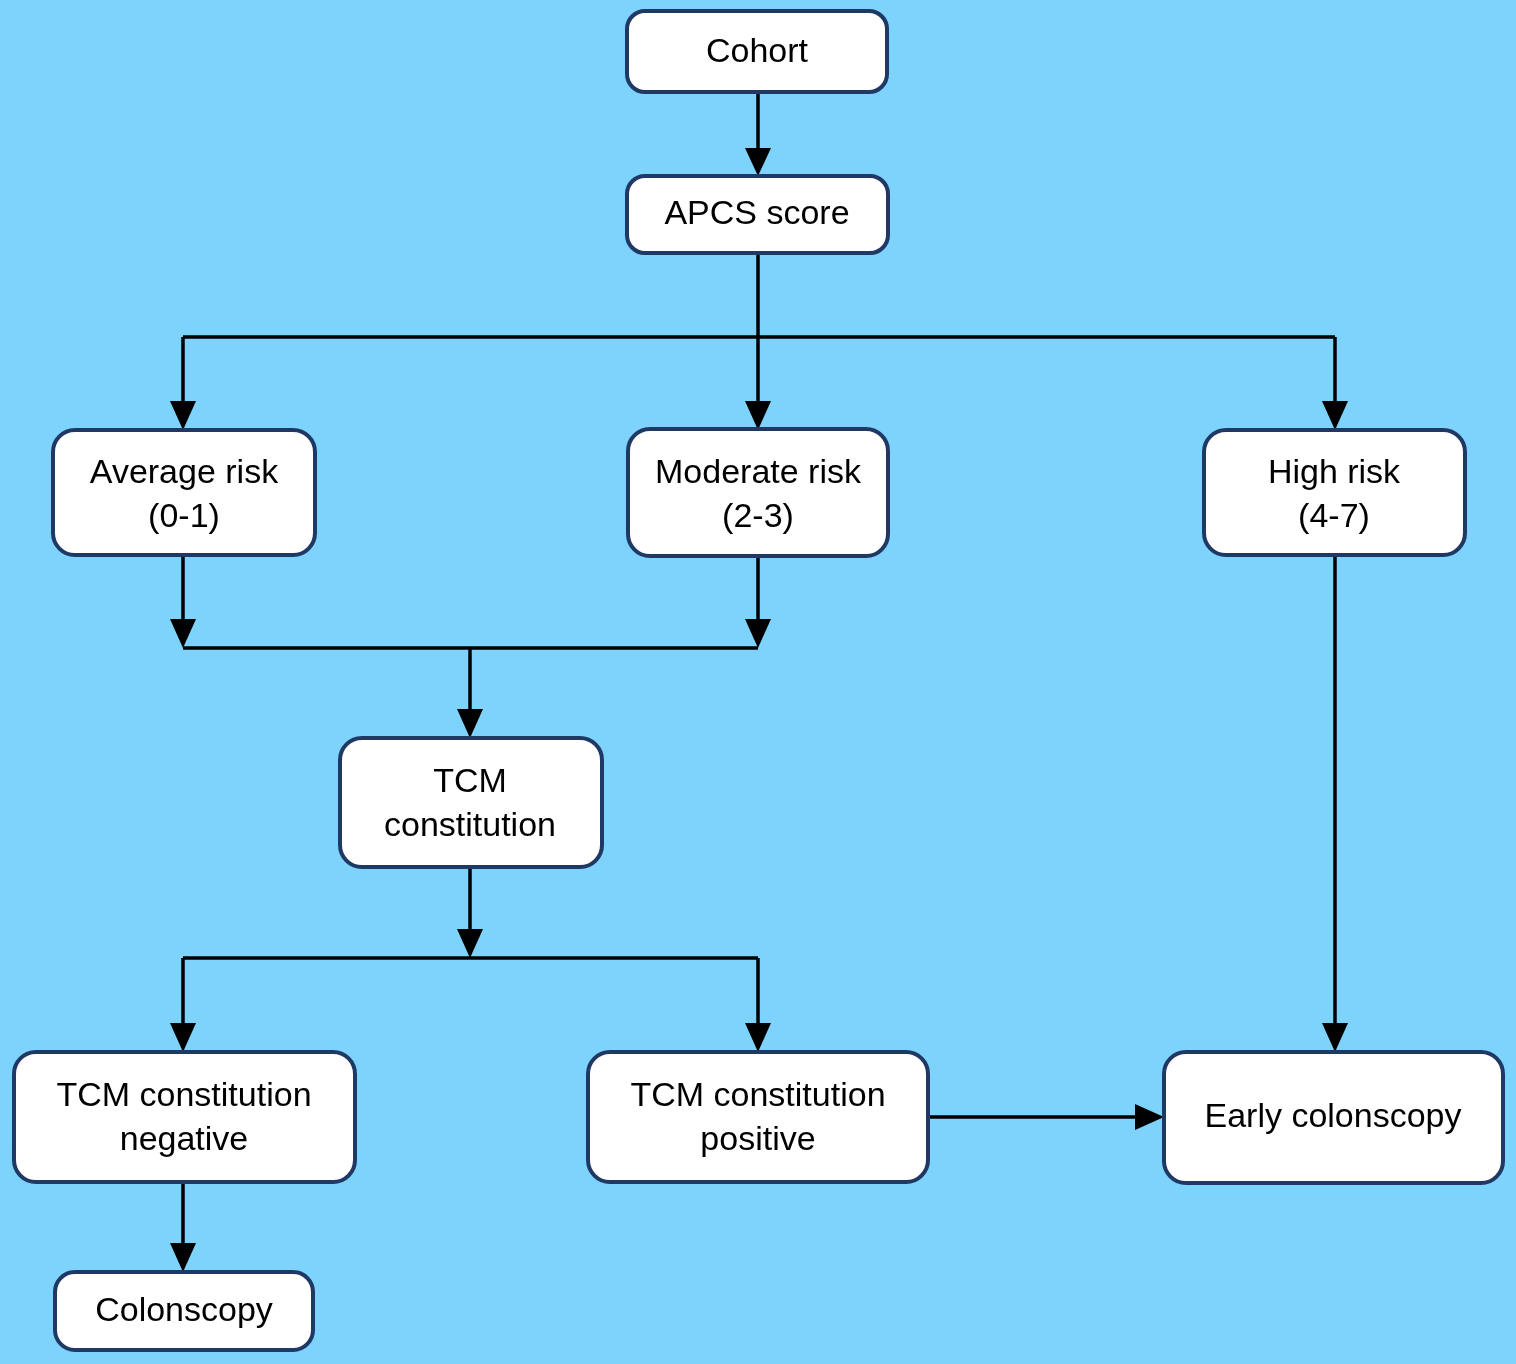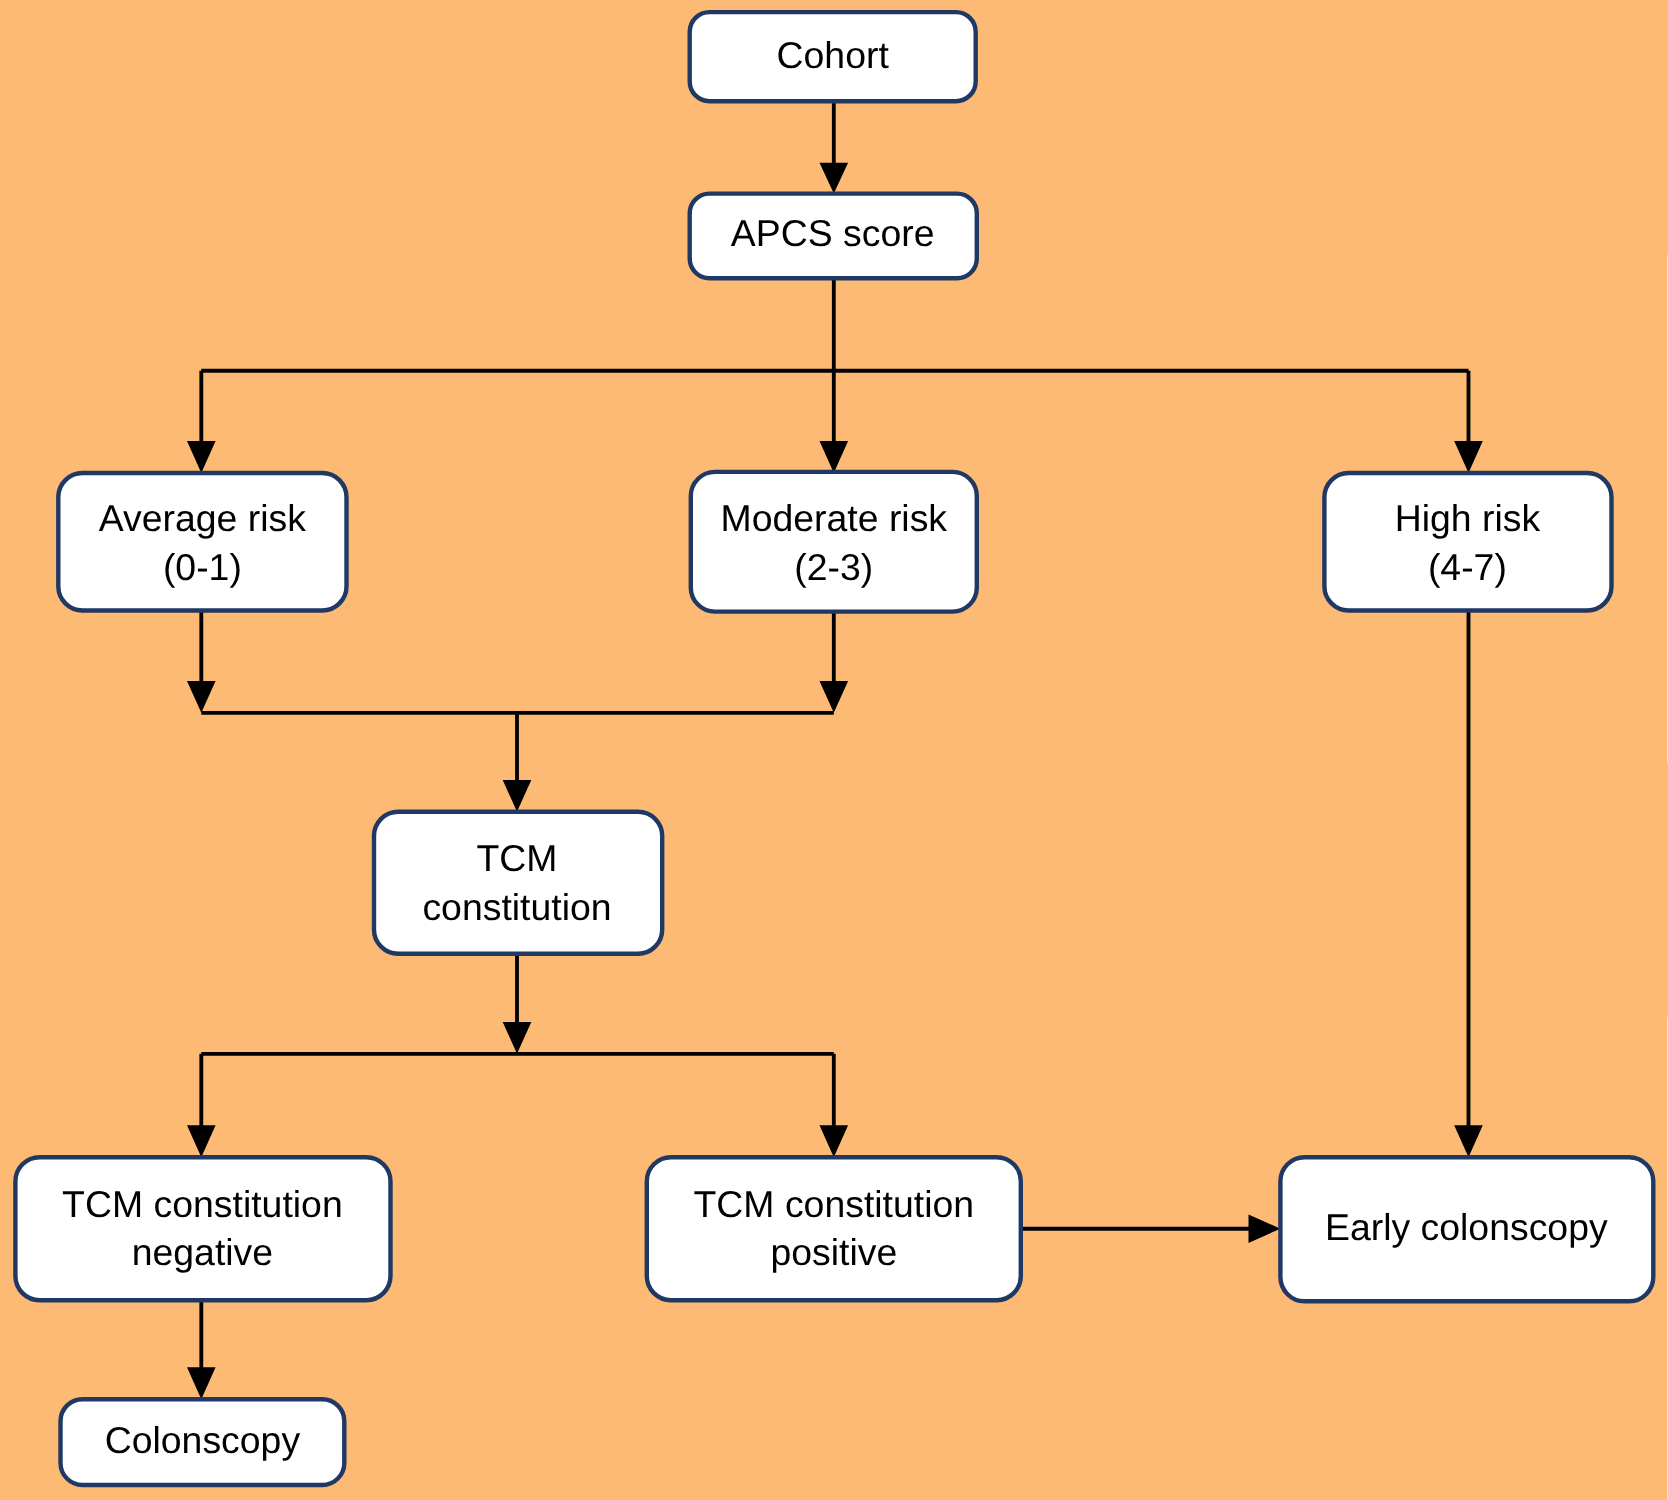--- a/index.html
+++ b/index.html
@@ -11,21 +11,21 @@
   body {
     width: 1516px;
     height: 1364px;
     font-family: "Liberation Sans", sans-serif;
     overflow: hidden;
   }
   #flow-root {
     position: relative;
     width: 1516px;
     height: 1364px;
-    background: #fdba74;
+    background: #7dd3fc;
     text-align: center;
   }
   svg#flow-svg {
     position: absolute;
     top: 0;
     left: 0;
     width: 1516px;
     height: 1364px;
     display: block;
   }

